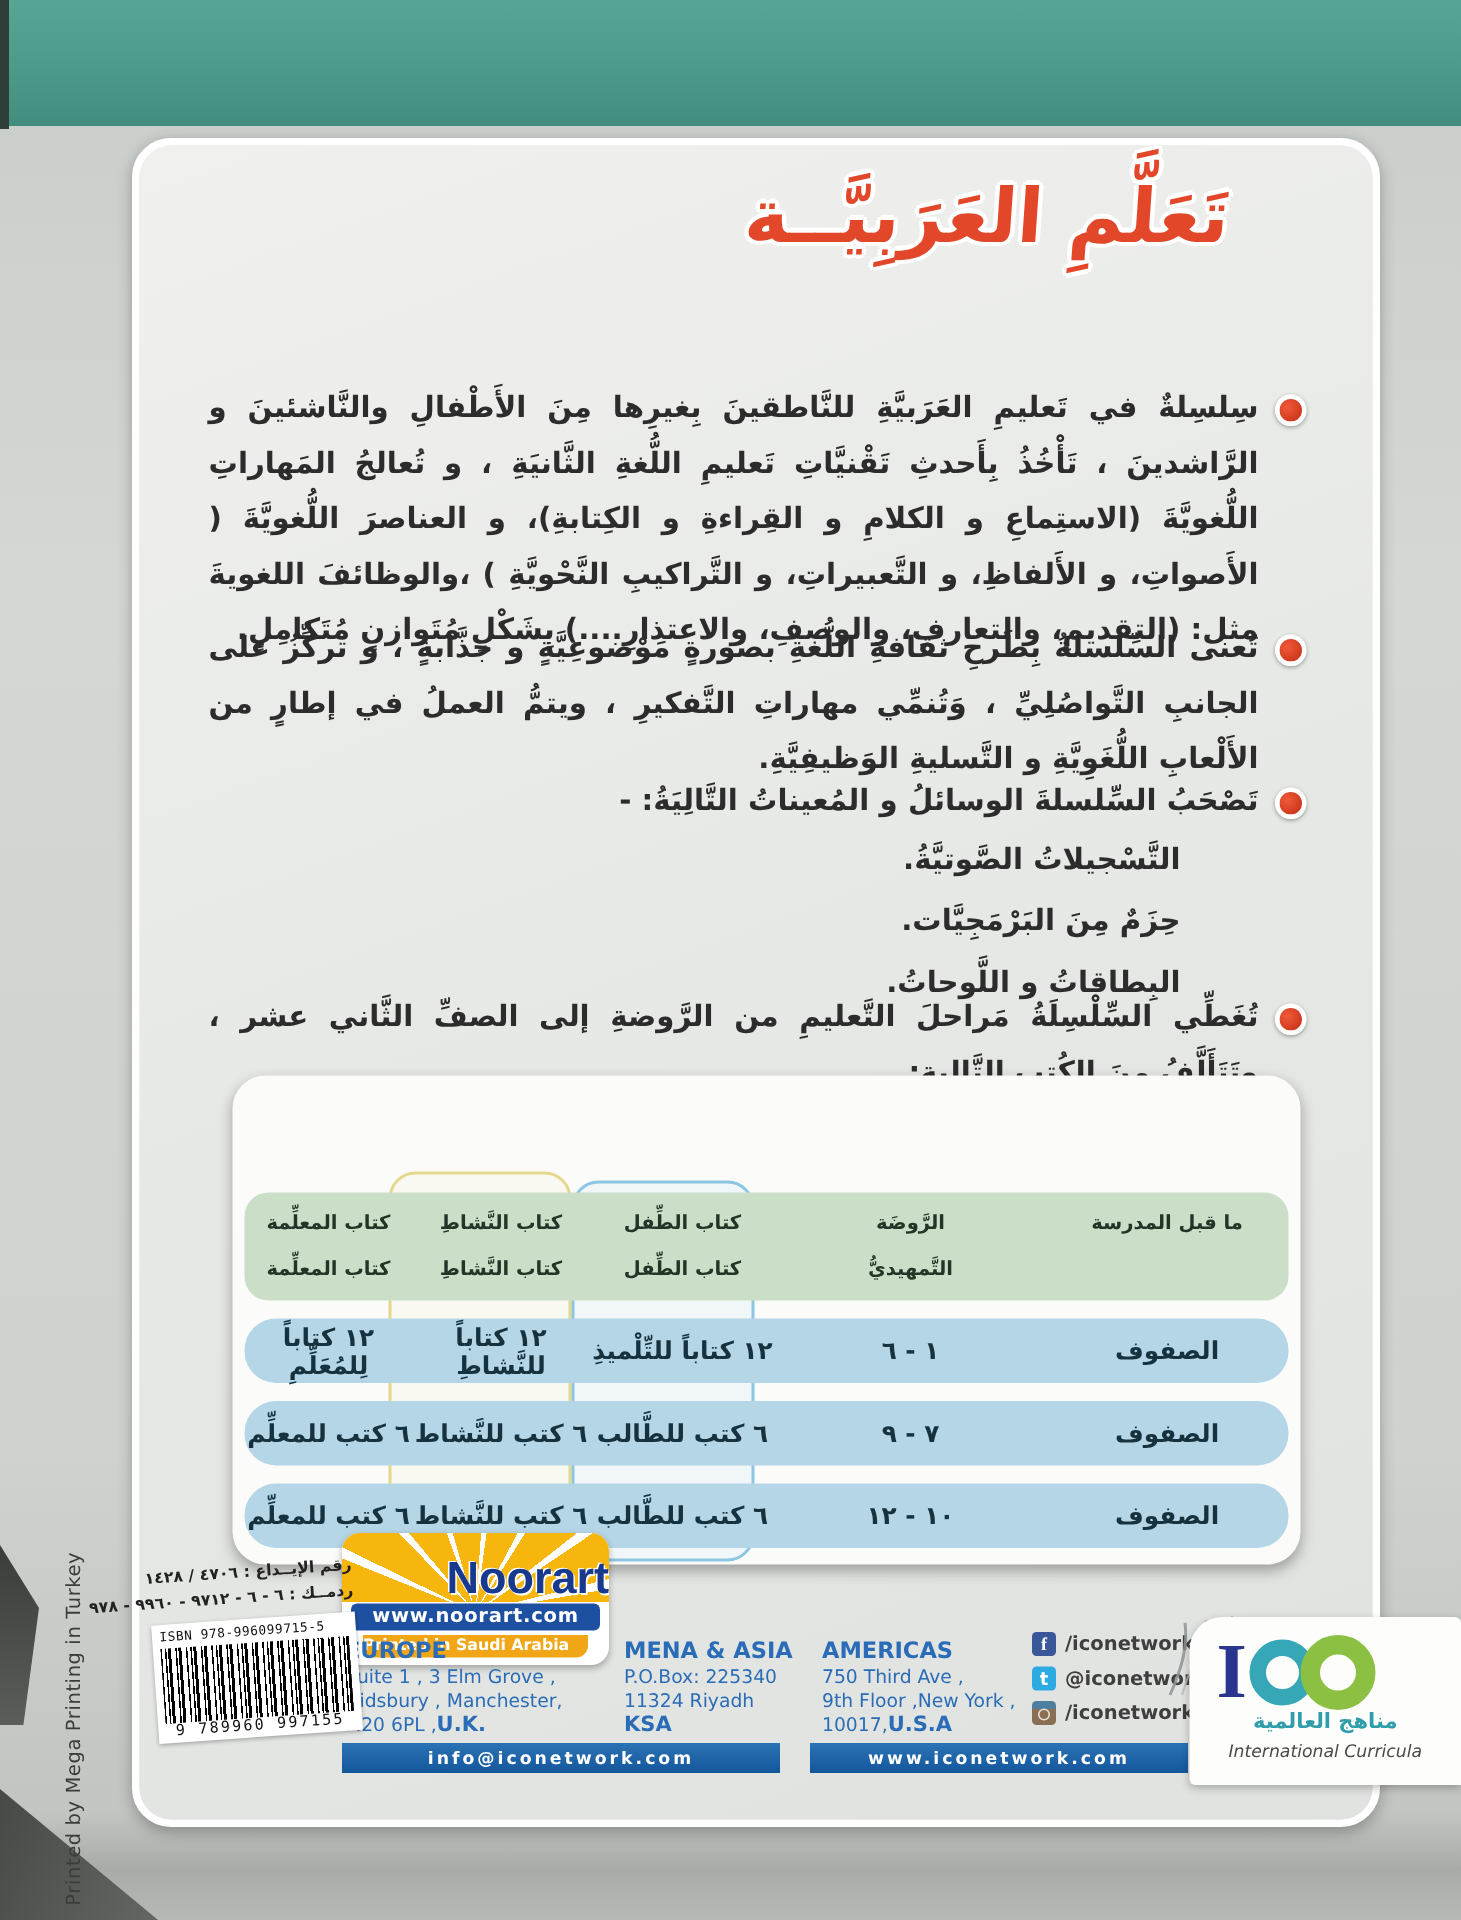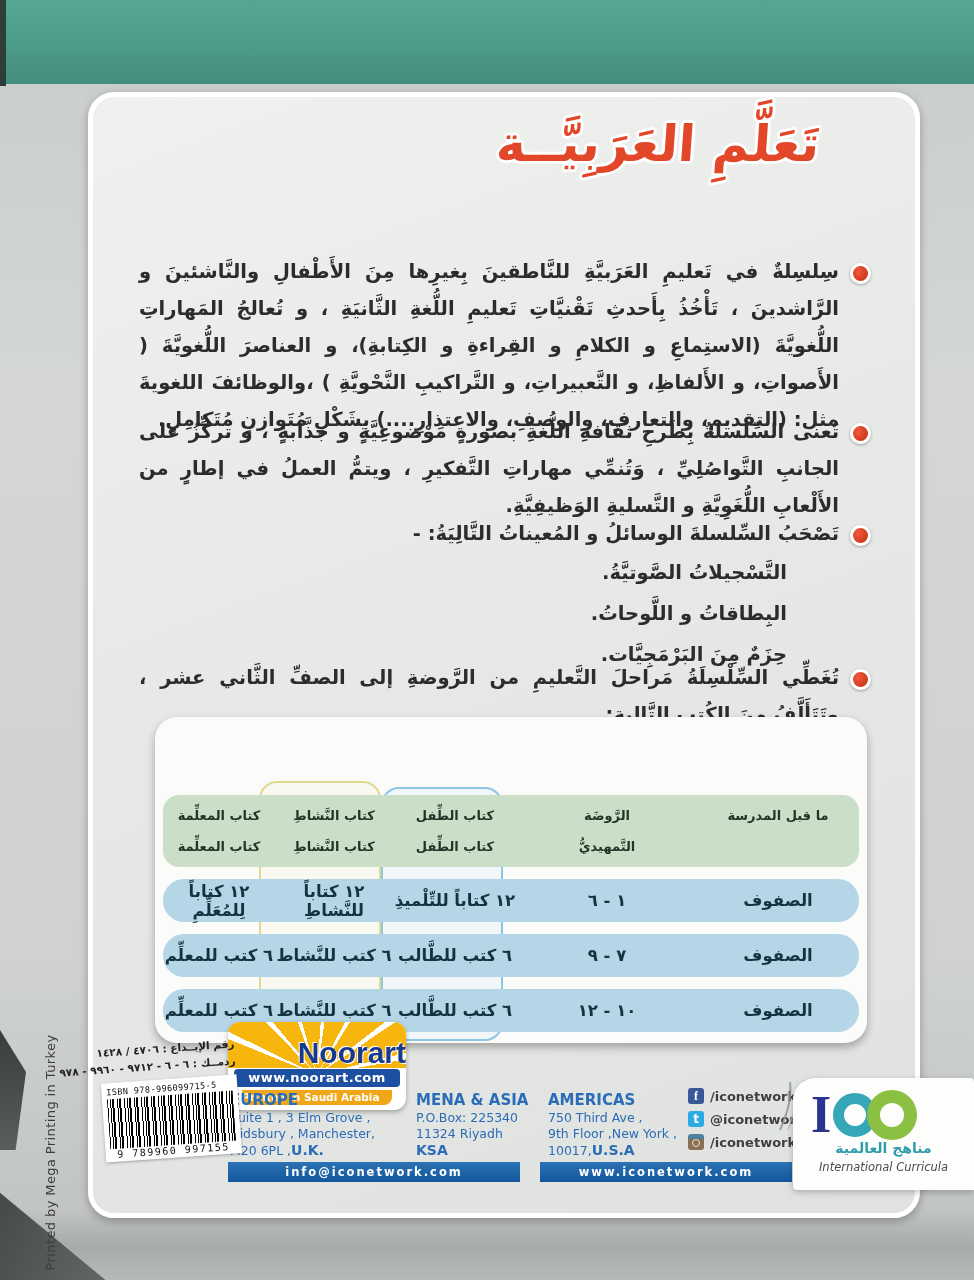--- a/index.html
+++ b/index.html
@@ -151,22 +151,22 @@
 
   <div class="bullet b2">
     <span class="dot"></span>
     <span>تُعنى السِّلسلةُ بِطَرحِ ثقافةِ اللُّغةِ بصورةٍ مَوْضوعِيَّةٍ و جذَّابةٍ ، و تركِّزُ على الجانبِ التَّواصُلِيِّ ، وَتُنمِّي مهاراتِ التَّفكيرِ ، ويتمُّ العملُ في إطارٍ من الأَلْعابِ اللُّغَوِيَّةِ و التَّسليةِ الوَظيفِيَّةِ.</span>
   </div>
 
   <div class="bullet b3">
     <span class="dot"></span>
     <span>تَصْحَبُ السِّلسلةَ الوسائلُ و المُعيناتُ التَّالِيَةُ: -</span>
     <span class="sub-item">التَّسْجيلاتُ الصَّوتيَّةُ.</span>
+    <span class="sub-item">حِزَمٌ مِنَ البَرْمَجِيَّات.</span>
     <span class="sub-item">البِطاقاتُ و اللَّوحاتُ.</span>
-    <span class="sub-item">حِزَمٌ مِنَ البَرْمَجِيَّات.</span>
   </div>
 
   <div class="bullet b4">
     <span class="dot"></span>
     <span>تُغَطِّي السِّلْسِلَةُ مَراحلَ التَّعليمِ من الرَّوضةِ إلى الصفِّ الثَّاني عشر ، وتَتَأَلَّفُ مِنَ الكُتبِ التَّالِيةِ:</span>
   </div>
 
   <div class="books-table">
     <div class="col-outline yellow"></div>
     <div class="col-outline blue"></div>

